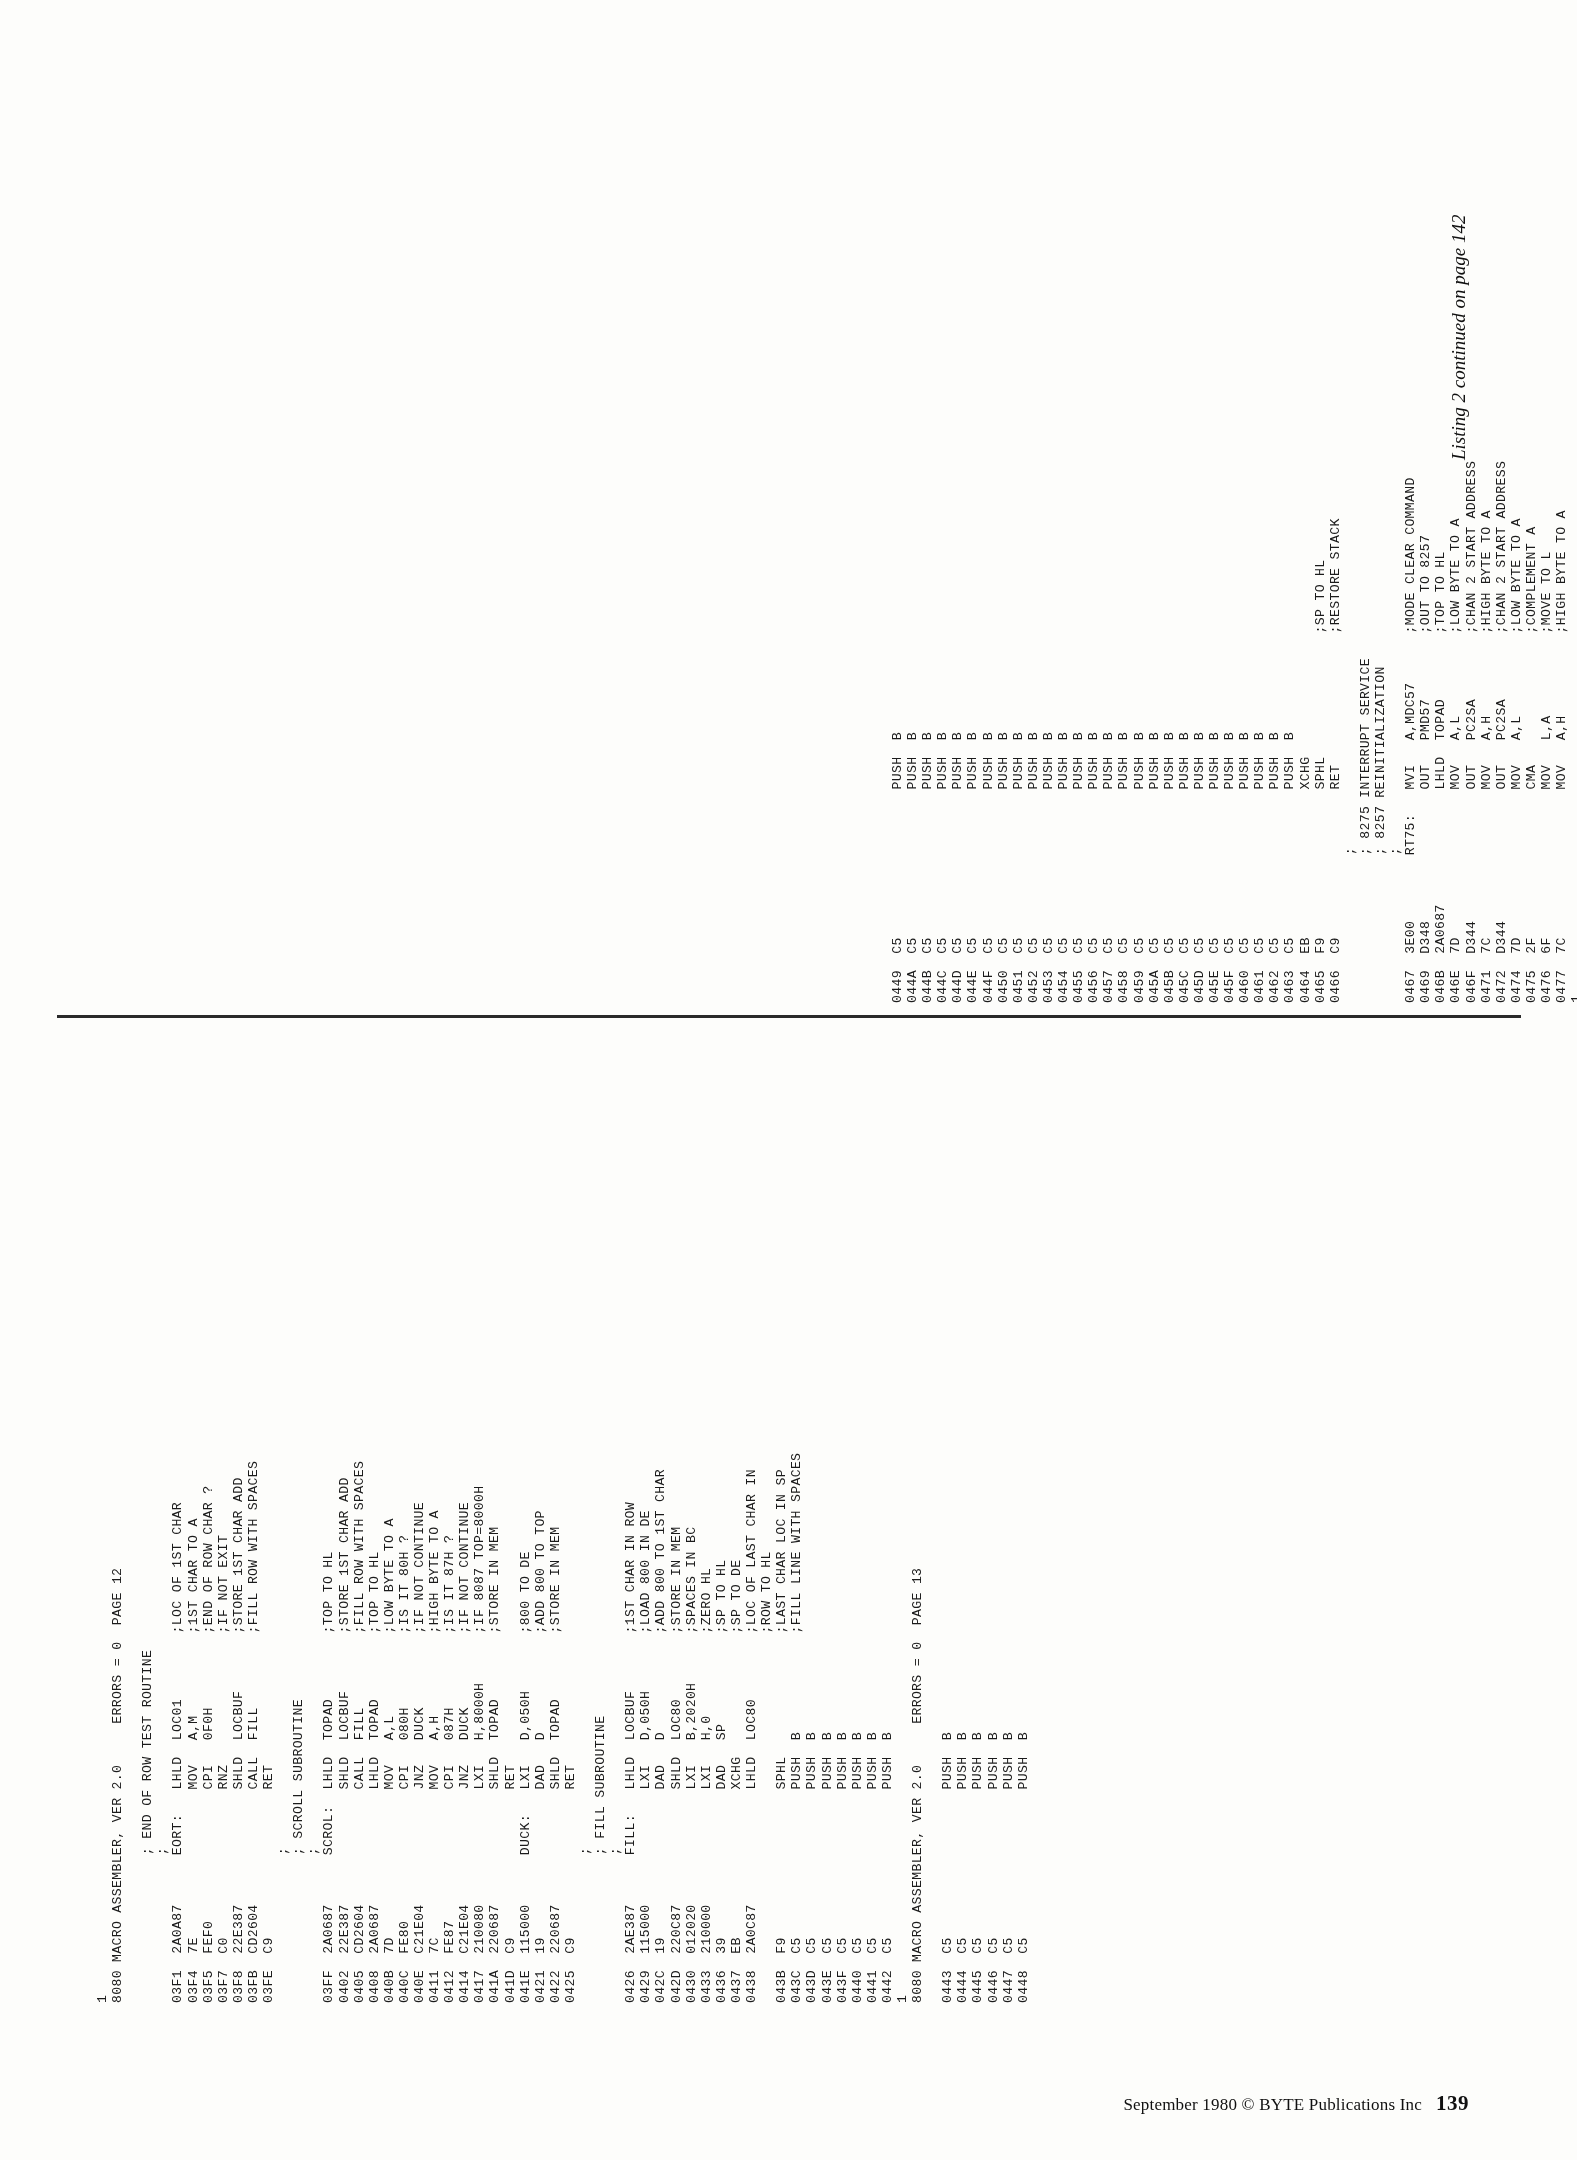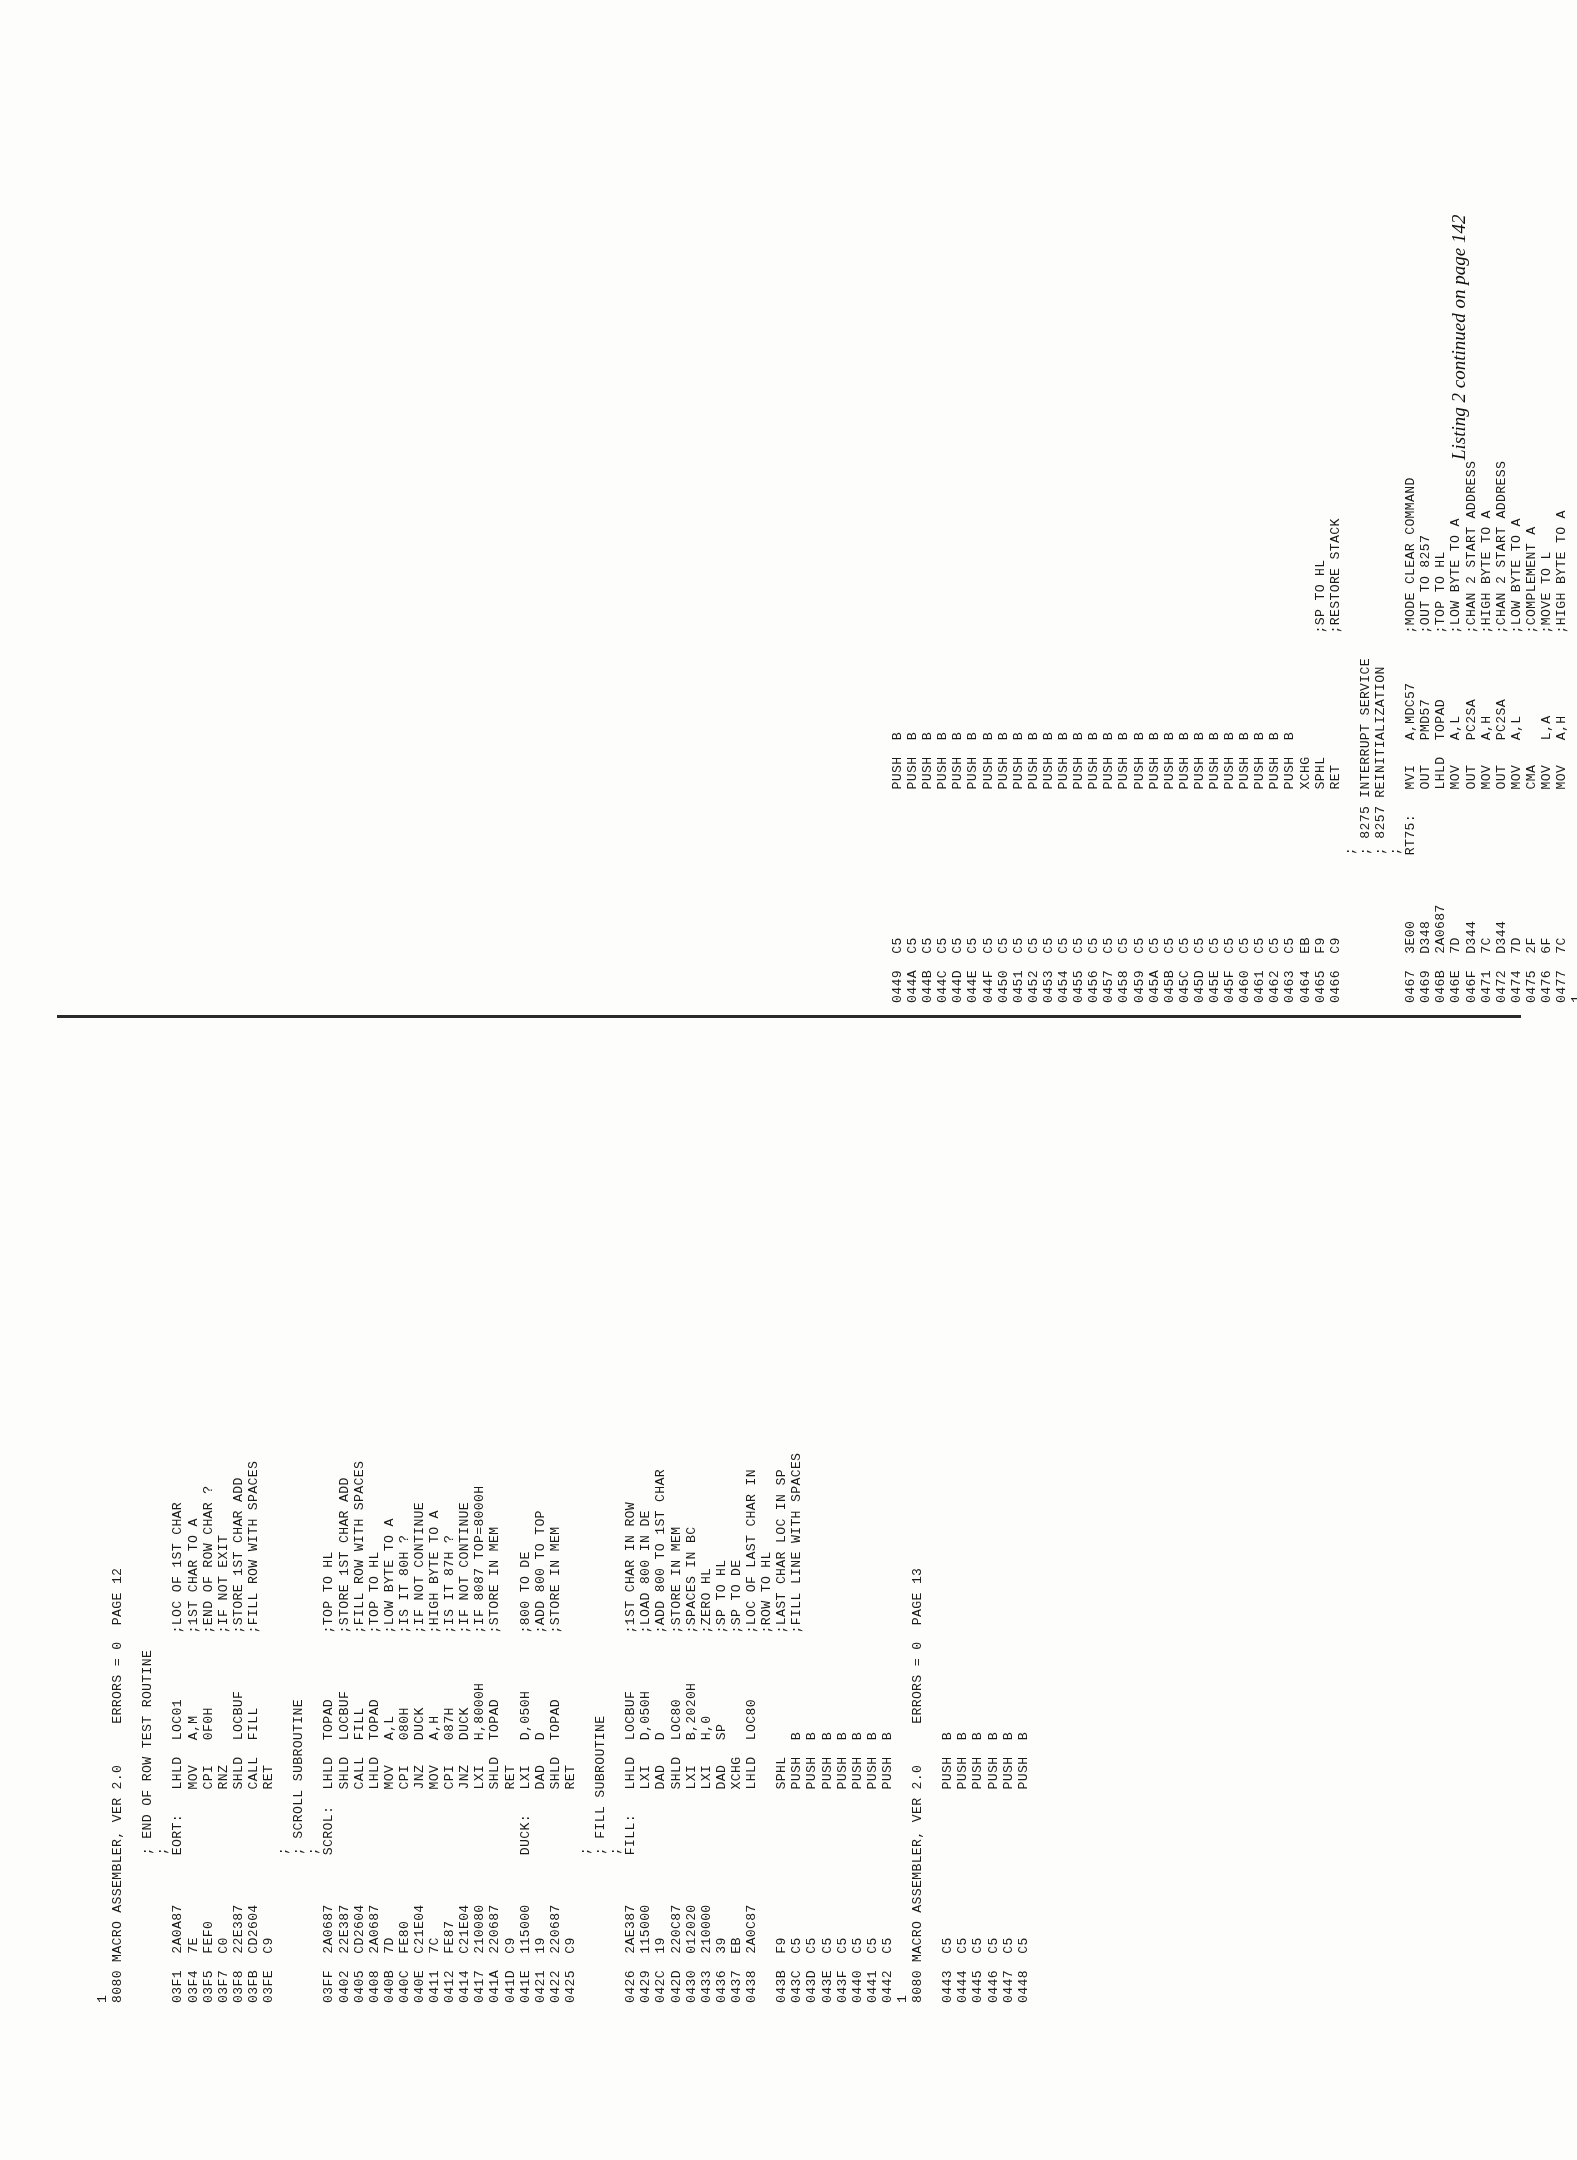--- a/index.html
+++ b/index.html
@@ -112,14 +112,17 @@
   <div class="rot-wrap">
 
     <div class="divider" id="rule-mid"></div>
 
     <pre class="listing-col" id="col-left"><span class="line">1</span><span class="line">8080 MACRO ASSEMBLER, VER 2.0     ERRORS = 0  PAGE 12</span><span class="line"> </span><span class="line">                  ; END OF ROW TEST ROUTINE</span><span class="line">                  ;</span><span class="line">03F1  2A0A87      EORT:   LHLD  LOC01        ;LOC OF 1ST CHAR</span><span class="line">03F4  7E                  MOV   A,M          ;1ST CHAR TO A</span><span class="line">03F5  FEF0                CPI   0F0H         ;END OF ROW CHAR ?</span><span class="line">03F7  C0                  RNZ                ;IF NOT EXIT</span><span class="line">03F8  22E387              SHLD  LOCBUF       ;STORE 1ST CHAR ADD</span><span class="line">03FB  CD2604              CALL  FILL         ;FILL ROW WITH SPACES</span><span class="line">03FE  C9                  RET</span><span class="line">                  ;</span><span class="line">                  ; SCROLL SUBROUTINE</span><span class="line">                  ;</span><span class="line">03FF  2A0687      SCROL:  LHLD  TOPAD        ;TOP TO HL</span><span class="line">0402  22E387              SHLD  LOCBUF       ;STORE 1ST CHAR ADD</span><span class="line">0405  CD2604              CALL  FILL         ;FILL ROW WITH SPACES</span><span class="line">0408  2A0687              LHLD  TOPAD        ;TOP TO HL</span><span class="line">040B  7D                  MOV   A,L          ;LOW BYTE TO A</span><span class="line">040C  FE80                CPI   080H         ;IS IT 80H ?</span><span class="line">040E  C21E04              JNZ   DUCK         ;IF NOT CONTINUE</span><span class="line">0411  7C                  MOV   A,H          ;HIGH BYTE TO A</span><span class="line">0412  FE87                CPI   087H         ;IS IT 87H ?</span><span class="line">0414  C21E04              JNZ   DUCK         ;IF NOT CONTINUE</span><span class="line">0417  210080              LXI   H,8000H      ;IF 8087 TOP=8000H</span><span class="line">041A  220687              SHLD  TOPAD        ;STORE IN MEM</span><span class="line">041D  C9                  RET</span><span class="line">041E  115000      DUCK:   LXI   D,050H       ;800 TO DE</span><span class="line">0421  19                  DAD   D            ;ADD 800 TO TOP</span><span class="line">0422  220687              SHLD  TOPAD        ;STORE IN MEM</span><span class="line">0425  C9                  RET</span><span class="line">                  ;</span><span class="line">                  ; FILL SUBROUTINE</span><span class="line">                  ;</span><span class="line">0426  2AE387      FILL:   LHLD  LOCBUF       ;1ST CHAR IN ROW</span><span class="line">0429  115000              LXI   D,050H       ;LOAD 800 IN DE</span><span class="line">042C  19                  DAD   D            ;ADD 800 TO 1ST CHAR</span><span class="line">042D  220C87              SHLD  LOC80        ;STORE IN MEM</span><span class="line">0430  012020              LXI   B,2020H      ;SPACES IN BC</span><span class="line">0433  210000              LXI   H,0          ;ZERO HL</span><span class="line">0436  39                  DAD   SP           ;SP TO HL</span><span class="line">0437  EB                  XCHG               ;SP TO DE</span><span class="line">0438  2A0C87              LHLD  LOC80        ;LOC OF LAST CHAR IN</span><span class="line">                                             ;ROW TO HL</span><span class="line">043B  F9                  SPHL               ;LAST CHAR LOC IN SP</span><span class="line">043C  C5                  PUSH  B            ;FILL LINE WITH SPACES</span><span class="line">043D  C5                  PUSH  B</span><span class="line">043E  C5                  PUSH  B</span><span class="line">043F  C5                  PUSH  B</span><span class="line">0440  C5                  PUSH  B</span><span class="line">0441  C5                  PUSH  B</span><span class="line">0442  C5                  PUSH  B</span><span class="line">1</span><span class="line">8080 MACRO ASSEMBLER, VER 2.0     ERRORS = 0  PAGE 13</span><span class="line"> </span><span class="line">0443  C5                  PUSH  B</span><span class="line">0444  C5                  PUSH  B</span><span class="line">0445  C5                  PUSH  B</span><span class="line">0446  C5                  PUSH  B</span><span class="line">0447  C5                  PUSH  B</span><span class="line">0448  C5                  PUSH  B</span></pre>
     <pre class="listing-col" id="col-right"><span class="line">0449  C5                  PUSH  B</span><span class="line">044A  C5                  PUSH  B</span><span class="line">044B  C5                  PUSH  B</span><span class="line">044C  C5                  PUSH  B</span><span class="line">044D  C5                  PUSH  B</span><span class="line">044E  C5                  PUSH  B</span><span class="line">044F  C5                  PUSH  B</span><span class="line">0450  C5                  PUSH  B</span><span class="line">0451  C5                  PUSH  B</span><span class="line">0452  C5                  PUSH  B</span><span class="line">0453  C5                  PUSH  B</span><span class="line">0454  C5                  PUSH  B</span><span class="line">0455  C5                  PUSH  B</span><span class="line">0456  C5                  PUSH  B</span><span class="line">0457  C5                  PUSH  B</span><span class="line">0458  C5                  PUSH  B</span><span class="line">0459  C5                  PUSH  B</span><span class="line">045A  C5                  PUSH  B</span><span class="line">045B  C5                  PUSH  B</span><span class="line">045C  C5                  PUSH  B</span><span class="line">045D  C5                  PUSH  B</span><span class="line">045E  C5                  PUSH  B</span><span class="line">045F  C5                  PUSH  B</span><span class="line">0460  C5                  PUSH  B</span><span class="line">0461  C5                  PUSH  B</span><span class="line">0462  C5                  PUSH  B</span><span class="line">0463  C5                  PUSH  B</span><span class="line">0464  EB                  XCHG</span><span class="line">0465  F9                  SPHL               ;SP TO HL</span><span class="line">0466  C9                  RET                ;RESTORE STACK</span><span class="line">                  ;</span><span class="line">                  ; 8275 INTERRUPT SERVICE</span><span class="line">                  ; 8257 REINITIALIZATION</span><span class="line">                  ;</span><span class="line">0467  3E00        RT75:   MVI   A,MDC57      ;MODE CLEAR COMMAND</span><span class="line">0469  D348                OUT   PMD57        ;OUT TO 8257</span><span class="line">046B  2A0687              LHLD  TOPAD        ;TOP TO HL</span><span class="line">046E  7D                  MOV   A,L          ;LOW BYTE TO A</span><span class="line">046F  D344                OUT   PC2SA        ;CHAN 2 START ADDRESS</span><span class="line">0471  7C                  MOV   A,H          ;HIGH BYTE TO A</span><span class="line">0472  D344                OUT   PC2SA        ;CHAN 2 START ADDRESS</span><span class="line">0474  7D                  MOV   A,L          ;LOW BYTE TO A</span><span class="line">0475  2F                  CMA                ;COMPLEMENT A</span><span class="line">0476  6F                  MOV   L,A          ;MOVE TO L</span><span class="line">0477  7C                  MOV   A,H          ;HIGH BYTE TO A</span><span class="line">1</span></pre>
 
     <div class="caption" id="listing-caption">Listing 2 continued on page 142</div>
   </div>
 
+  <div class="footer">
+    <span class="copy">September 1980 © BYTE Publications Inc</span><span class="pageno">139</span>
+  </div>
 
 </div>
 
 </body></html>

